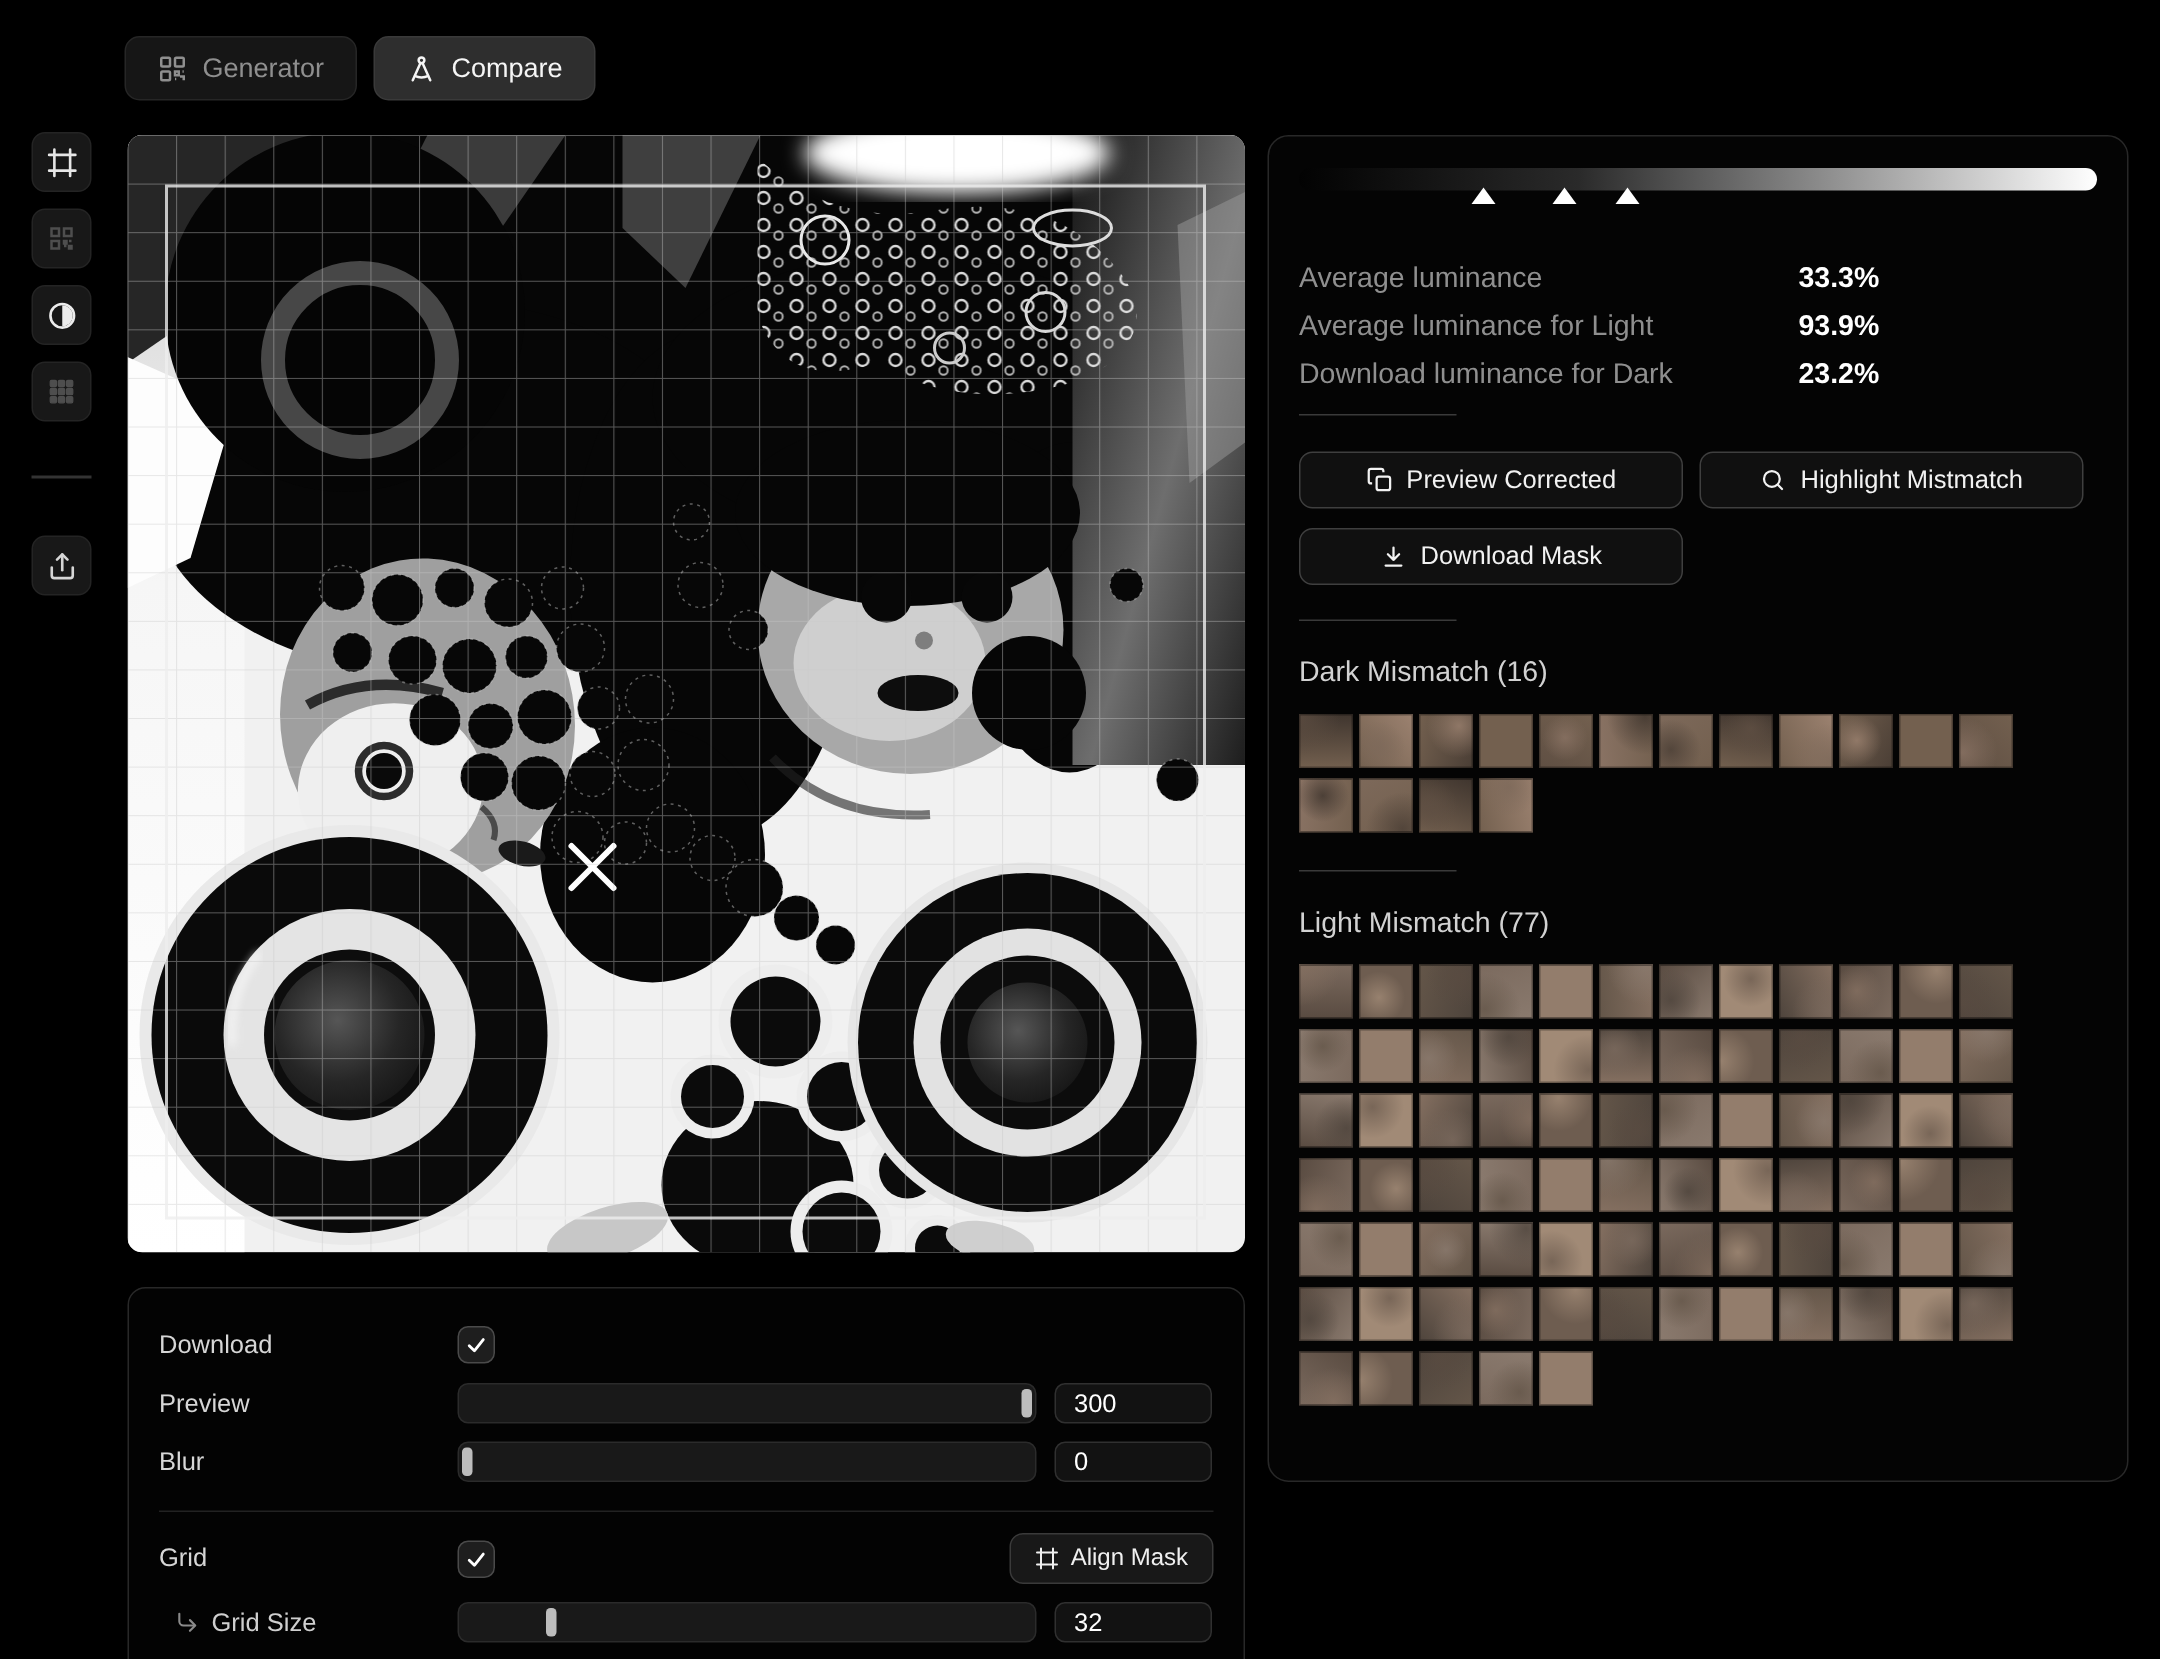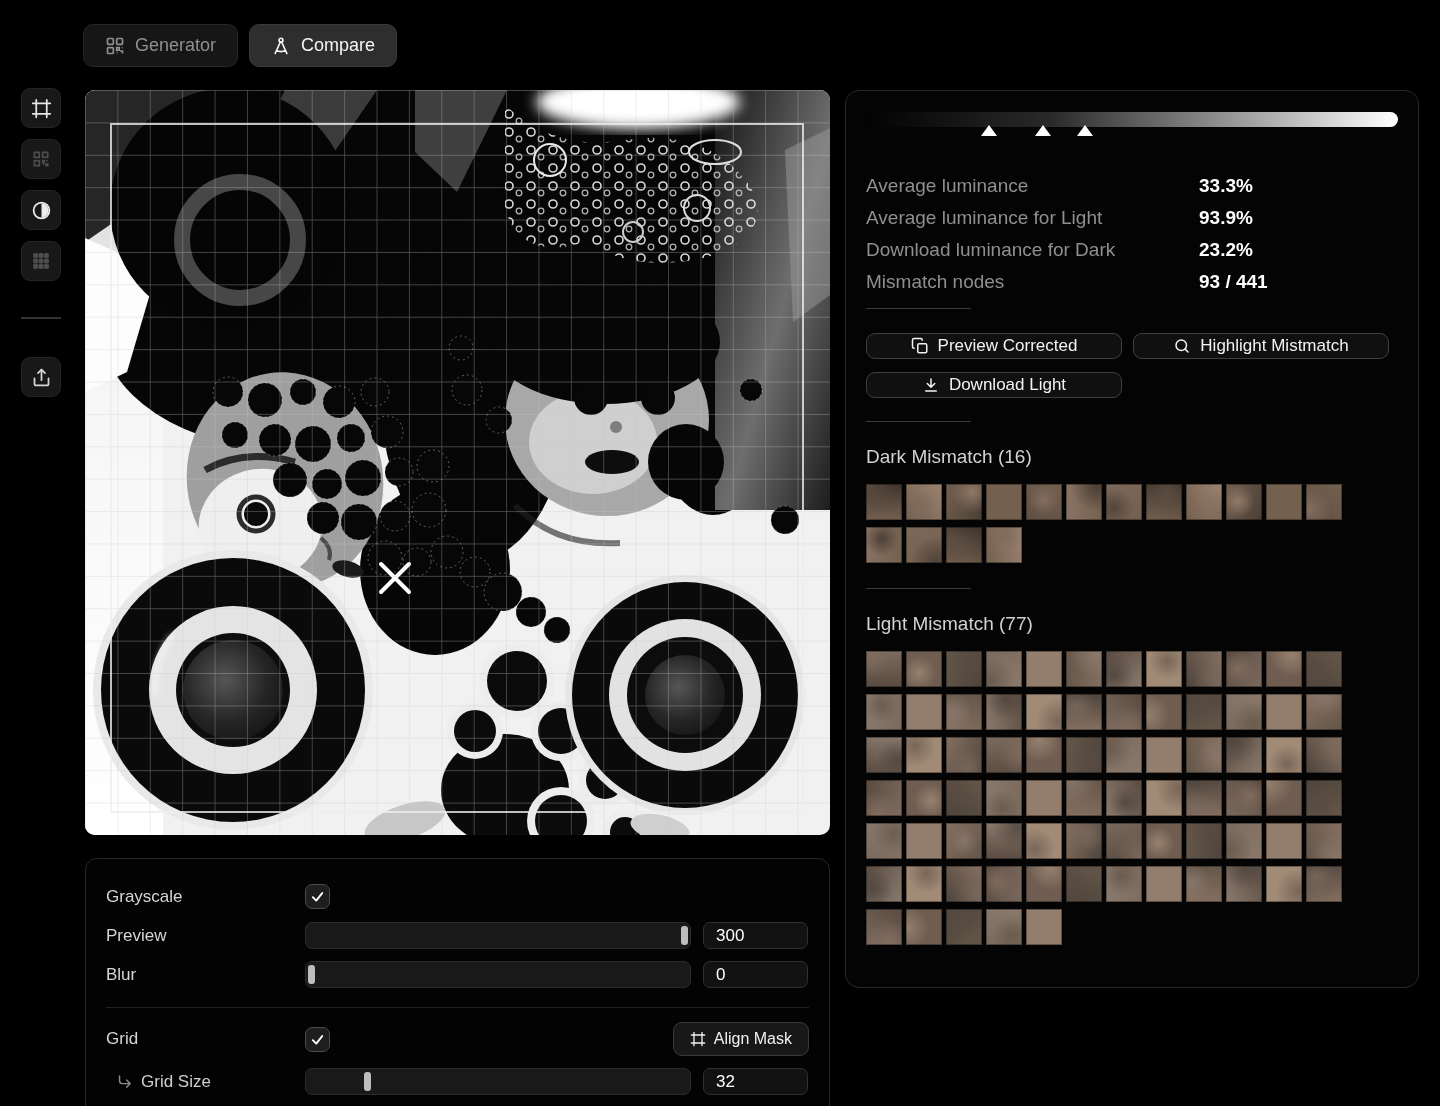--- a/index.html
+++ b/index.html
@@ -31,21 +31,21 @@
   .lum-marker{position:absolute;top:-2px;width:0;height:0;border-left:8px solid transparent;border-right:8px solid transparent;border-bottom:11px solid #fff;transform:translateX(-8px);}
   .stats{margin-top:27px;}
   .stat-row{display:flex;align-items:flex-end;height:32px;}
   .stat-label{width:333px;color:#8f8f8f;font-size:19px;}
   .stat-value{color:#fff;font-size:19px;font-weight:700;}
   .hr-short{width:105px;height:1px;background:#3a3a3a;border:none;margin:0;}
   .hr-a{margin:15px 0 24px 0;}
   .hr-b{margin:23px 0 24px 0;}
   .hr-c{margin:25px 0 24px 0;}
   .btn-grid{display:flex;flex-wrap:wrap;gap:13px 11px;}
-  .panel-btn{width:256px;height:26px;border-radius:9px;background:#101010;border:1px solid #3f3f3f;
+  .panel-btn{width:256px;height:38px;border-radius:9px;background:#101010;border:1px solid #3f3f3f;
              color:#f2f2f2;font-size:17px;display:flex;align-items:center;justify-content:center;gap:9px;cursor:pointer;box-sizing:border-box;}
   .section-title{font-size:19px;color:#d2d2d2;}
   .thumb-grid{display:grid;grid-template-columns:repeat(12,36px);gap:7px 4px;margin-top:16px;}
   .thumb{width:36px;height:36px;box-shadow:inset 0 0 0 1px rgba(0,0,0,.35);}
 
   
   .controls{position:absolute;left:85px;top:858px;width:745px;height:300px;background:#030303;
             border:1px solid #282828;border-radius:12px;padding:24px 20px;box-sizing:border-box;}
   .ctl-row{display:flex;align-items:center;min-height:27px;margin-bottom:12px;}
   .ctl-label{width:199px;color:#d6d6d6;font-size:17px;display:flex;align-items:center;gap:8px;box-sizing:border-box;}
@@ -302,24 +302,20 @@
         <span class="stat-value">33.3%</span>
       </div>
       <div class="stat-row">
         <span class="stat-label">Average luminance for Light</span>
         <span class="stat-value">93.9%</span>
       </div>
       <div class="stat-row">
         <span class="stat-label">Download luminance for Dark</span>
         <span class="stat-value">23.2%</span>
       </div>
-      <div class="stat-row">
-        <span class="stat-label">Mismatch nodes</span>
-        <span class="stat-value">93 / 441</span>
-      </div>
     </div>
 
     <hr class="hr-short hr-a">
 
     <div class="btn-grid">
       <button class="panel-btn">
         <svg width="18" height="18" viewBox="0 0 24 24" fill="none" stroke="#f2f2f2" stroke-width="2">
           <rect x="9" y="9" width="12" height="12" rx="2"></rect>
             <path d="M5 15H4a2 2 0 0 1-2-2V4a2 2 0 0 1 2-2h9a2 2 0 0 1 2 2v1"></path>
         </svg>
@@ -329,21 +325,21 @@
         <svg width="18" height="18" viewBox="0 0 24 24" fill="none" stroke="#f2f2f2" stroke-width="2" stroke-linecap="round">
           <circle cx="11" cy="11" r="7"></circle>
             <path d="M16.5 16.5 20 20"></path>
         </svg>
         <span>Highlight Mistmatch</span>
       </button>
       <button class="panel-btn">
         <svg width="18" height="18" viewBox="0 0 24 24" fill="none" stroke="#f2f2f2" stroke-width="2" stroke-linecap="round" stroke-linejoin="round">
           <path d="M12 4v11M7 10l5 5 5-5M5 20h14"></path>
         </svg>
-        <span>Download Light</span>
+        <span>Download Mask</span>
       </button>
     </div>
 
     <hr class="hr-short hr-b">
 
     <div class="section-title">Dark Mismatch (16)</div>
     <div class="thumb-grid" id="dark-grid">
         <div class="thumb" style="background: radial-gradient(circle at 0% 0%, rgba(95, 79, 67, 0.8) 0%, transparent 55%), linear-gradient(0deg, rgb(115, 96, 79), rgb(63, 53, 46));"></div>
         <div class="thumb" style="background: radial-gradient(circle at 37% 61%, rgba(125, 105, 90, 0.8) 0%, transparent 55%), linear-gradient(53deg, rgb(115, 96, 79), rgb(156, 130, 112));"></div>
         <div class="thumb" style="background: radial-gradient(circle at 74% 22%, rgba(156, 130, 112, 0.8) 0%, transparent 55%), linear-gradient(106deg, rgb(115, 96, 79), rgb(74, 62, 53));"></div>
@@ -441,21 +437,21 @@
         <div class="thumb" style="background: radial-gradient(circle at 64% 92%, rgba(133, 112, 97, 0.8) 0%, transparent 55%), linear-gradient(216deg, rgb(89, 75, 65), rgb(123, 106, 94));"></div>
         <div class="thumb" style="background: radial-gradient(circle at 1% 53%, rgba(161, 138, 118, 0.8) 0%, transparent 55%), linear-gradient(269deg, rgb(110, 93, 80), rgb(110, 93, 80));"></div>
         <div class="thumb" style="background: radial-gradient(circle at 38% 14%, rgba(89, 75, 65, 0.8) 0%, transparent 55%), linear-gradient(322deg, rgb(100, 86, 73), rgb(78, 68, 60));"></div>
         <div class="thumb" style="background: radial-gradient(circle at 75% 75%, rgba(100, 86, 73, 0.8) 0%, transparent 55%), linear-gradient(15deg, rgb(123, 106, 94), rgb(138, 122, 110));"></div>
         <div class="thumb" style="background: radial-gradient(circle at 12% 36%, rgba(147, 125, 108, 0.8) 0%, transparent 55%), linear-gradient(68deg, rgb(147, 125, 108), rgb(147, 125, 108));"></div>
       </div>
   </div>
 
   <div class="controls">
     <div class="ctl-row">
-      <span class="ctl-label">Grayscale</span>
+      <span class="ctl-label">Download</span>
       <span class="checkbox">
         <svg width="15" height="15" viewBox="0 0 24 24" fill="none" stroke="#fff" stroke-width="3" stroke-linecap="round" stroke-linejoin="round">
             <path d="M4.5 13 10 18.5 19.5 6.5"></path>
           </svg>
       </span>
     </div>
     <div class="ctl-row">
       <span class="ctl-label">Preview</span>
       <span class="slider">
           <span class="sl-thumb" style="left: calc(100% - 9px);"></span>

